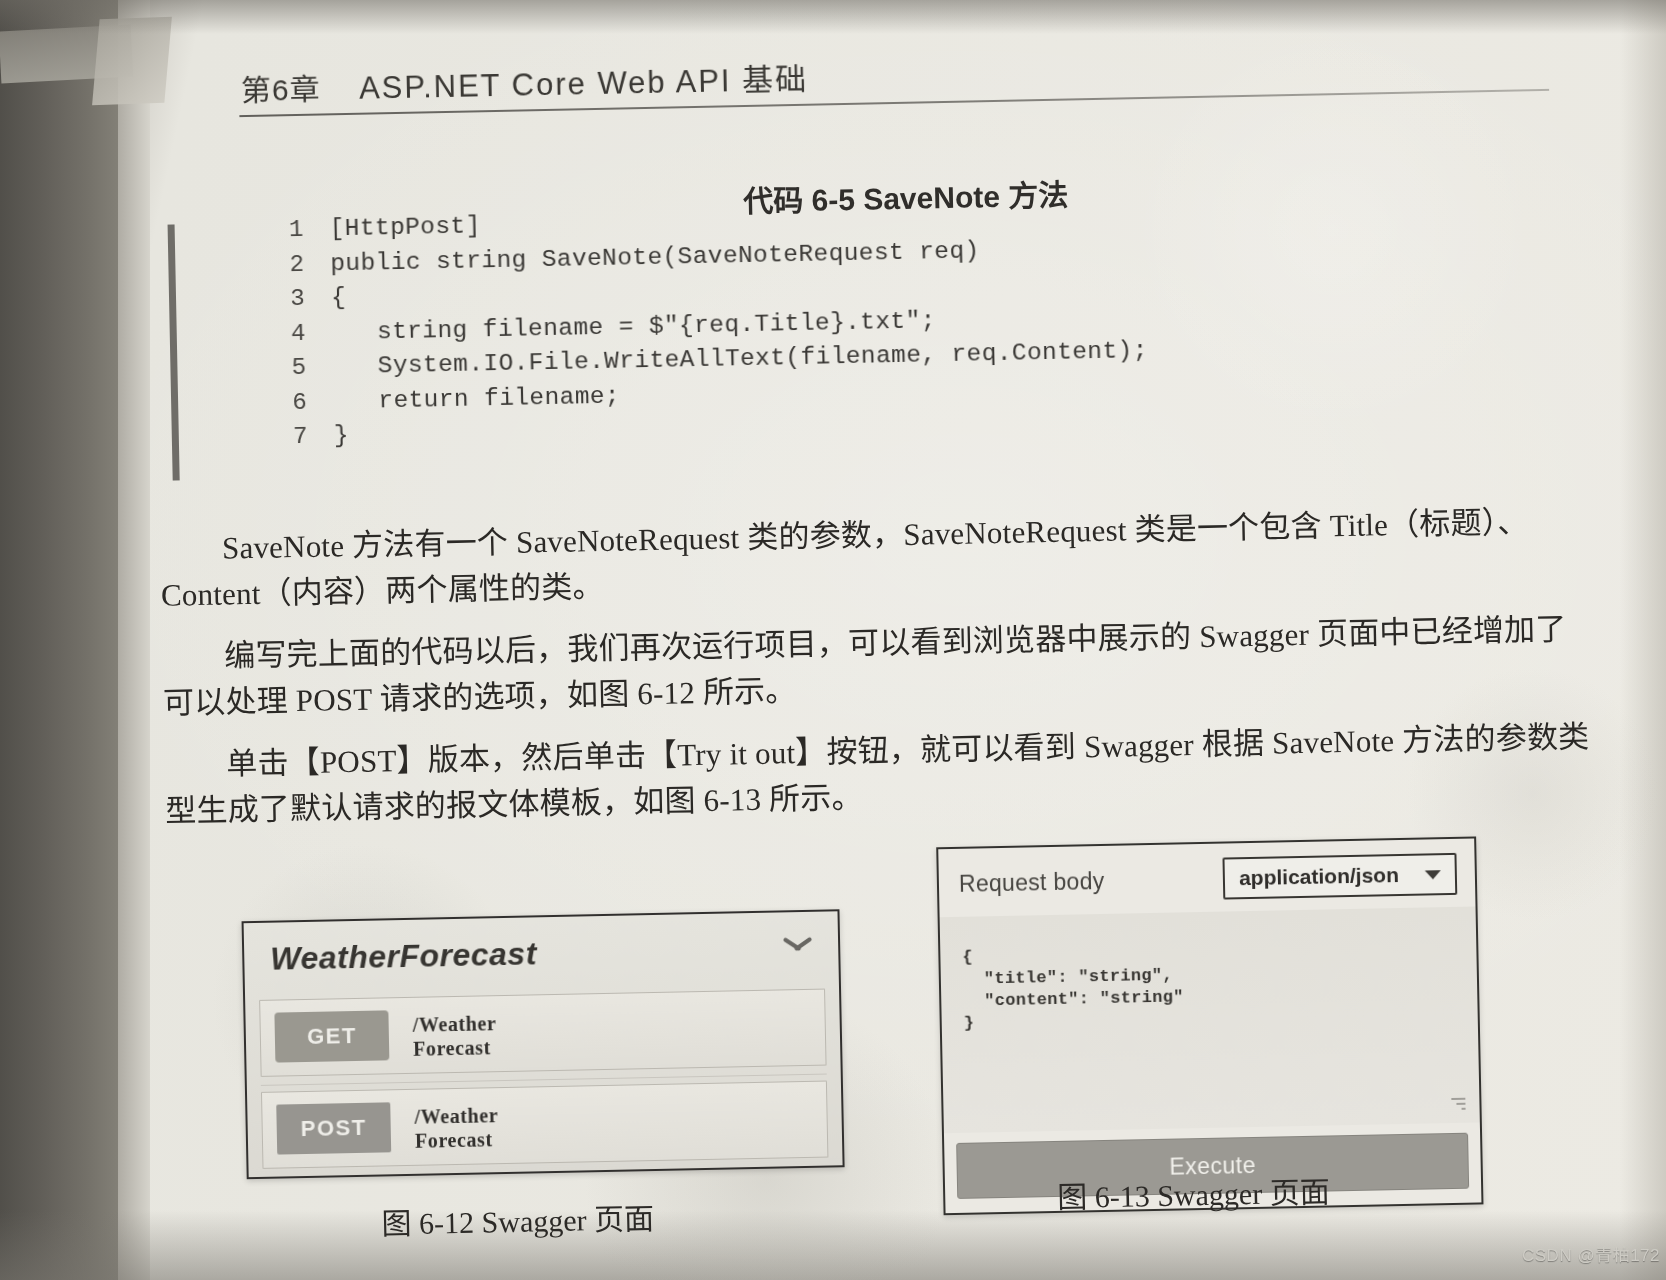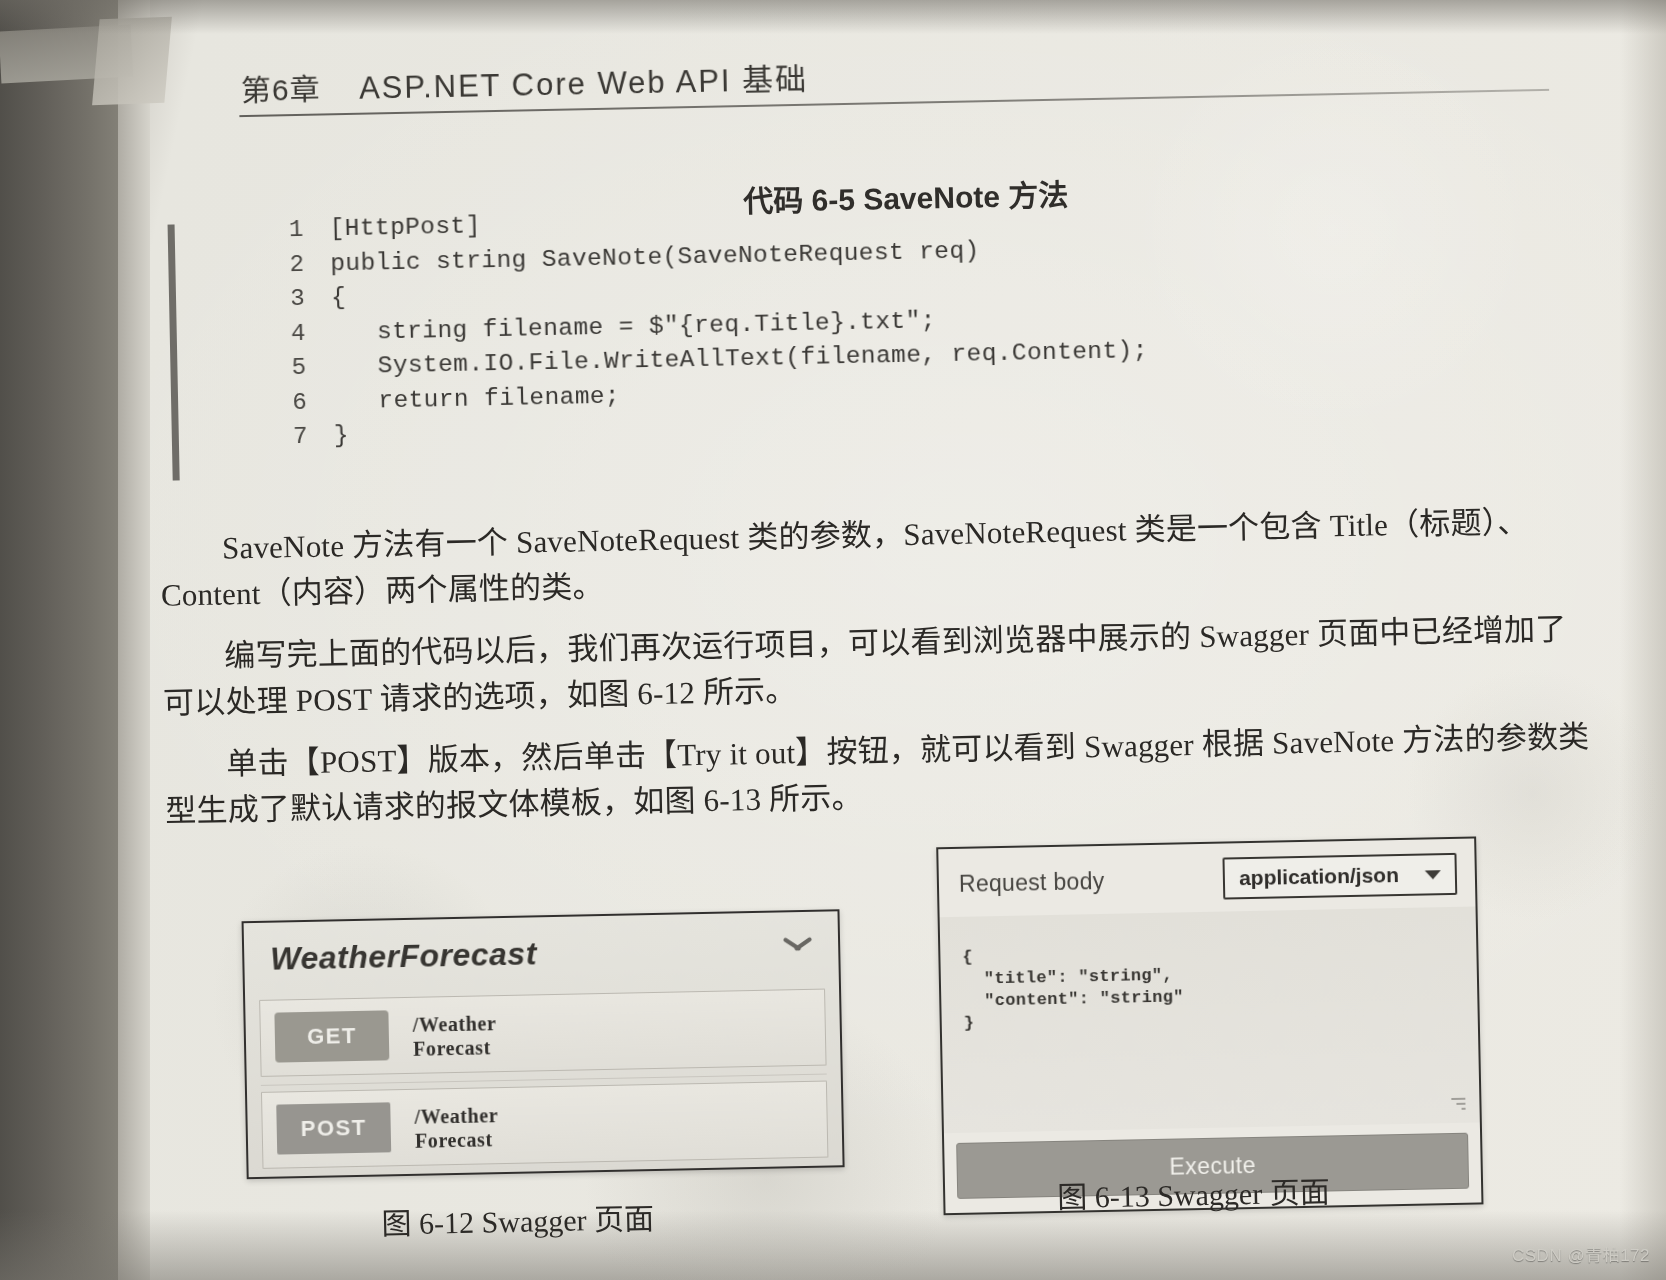--- a/index.html
+++ b/index.html
@@ -224,21 +224,21 @@
     font-family:"Liberation Sans",sans-serif;font-size:23px;color:#f5f4ef;letter-spacing:.5px;
   }
 
   
   #fig12,#fig13{filter:blur(.35px) contrast(.97);}
   .runhead,.rule{filter:blur(.4px);}
   .codeblock{filter:blur(.25px);}
 
   
   .watermark{
-    position:absolute;right:16px;bottom:14px;
+    position:absolute;right:6px;bottom:14px;
     font-family:"Liberation Sans",sans-serif;font-size:17px;
     color:#cfcdc6;opacity:.95;letter-spacing:.5px;
     text-shadow:0 1px 1px rgba(0,0,0,.35);
   }
 </style>
 </head>
 <body>
 
 <div id="photo">
   <div class="gutter"></div>

